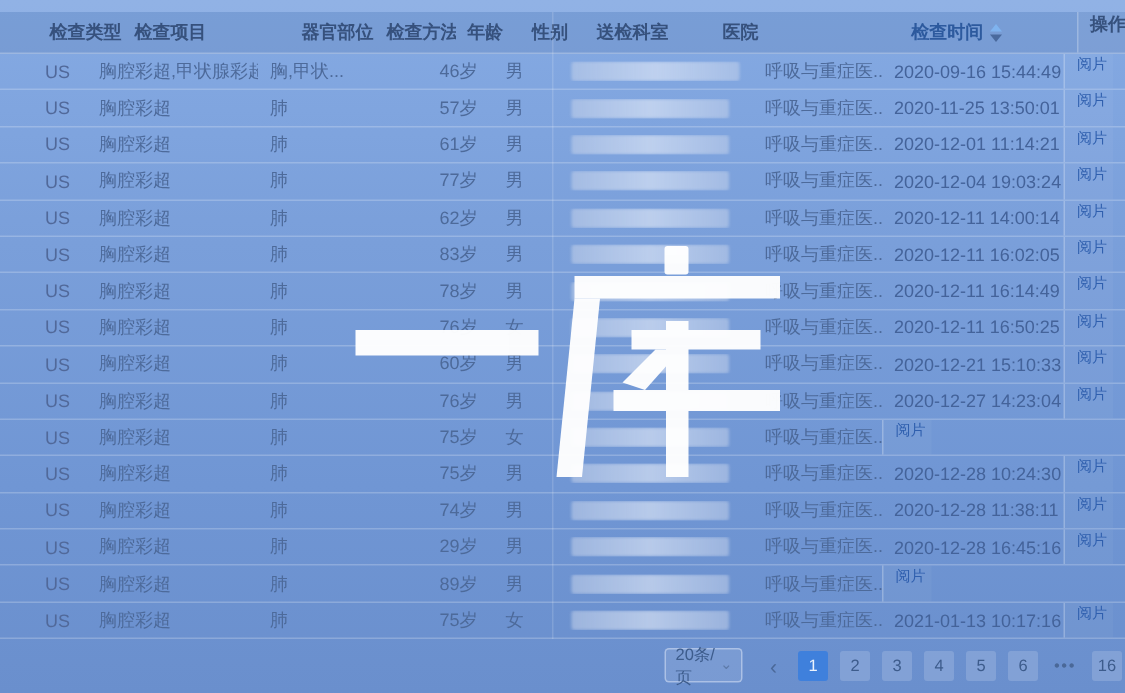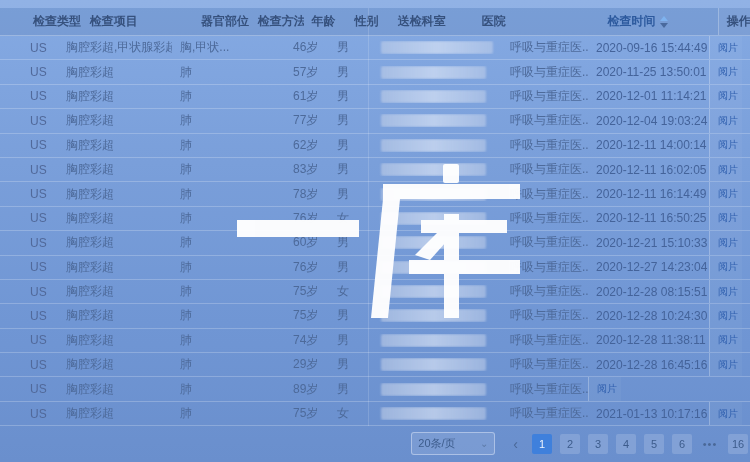--- a/index.html
+++ b/index.html
@@ -11,42 +11,42 @@
   .thead{display:flex;align-items:center;height:27px;background:rgba(45,75,135,0.13);
     border-bottom:1px solid rgba(255,255,255,0.28);padding-left:25px;}
   .hcell{display:flex;align-items:center;font-size:12px;font-weight:700;color:#36517d;
     box-sizing:border-box;padding-left:8px;overflow:hidden;white-space:nowrap;}
   .trow{display:flex;align-items:center;height:24.4px;box-sizing:border-box;
     border-bottom:1px solid rgba(255,255,255,0.22);}
   .cell{font-size:12px;color:#4d6a9a;box-sizing:border-box;padding-left:8px;
     overflow:hidden;white-space:nowrap;}
   .c0{width:58px;}.c1{width:114px;}.c2{width:58px;}.c3{width:55px;}.c4{width:44px;}
   .c5{width:44px;}.c6{width:129px;}.c7{width:86px;}.c8{width:121px;}
-  .c9{width:33px;border-left:1px solid rgba(255,255,255,0.25);background:rgba(255,255,255,0.04);height:100%;display:flex;align-items:center;}
+  .c9{width:33px;border-left:1px solid rgba(255,255,255,0.25);background:rgba(255,255,255,0.04);height:100%;display:flex;align-items:flex-start;}
   .trow .c0{padding-left:30px;color:#51699a;}
   .trow .c8{color:#44639a;}
   .hcell.sorted span.hlabel{color:#2d5a9e;}
   .caret{display:inline-flex;flex-direction:column;margin-left:4px;gap:2px;}
   .caret i{width:0;height:0;border-left:4px solid transparent;border-right:4px solid transparent;display:block;}
   .caret .up{border-bottom:5px solid #7fb3ef;}
   .caret .down{border-top:5px solid #4a6a9e;}
   .redact{width:105px;height:13px;border-radius:2px;
     background:linear-gradient(90deg,rgba(196,209,233,0.55),rgba(228,235,248,0.62),rgba(200,212,235,0.5));
     filter:blur(1.2px);}
   .trow:first-child .redact{width:112px;}
   .link{color:#2f5fae;font-size:10px;cursor:pointer;}
   .vline{position:absolute;left:368px;top:8px;width:1px;height:418px;background:rgba(255,255,255,0.15);pointer-events:none;}
   
   .watermark{position:absolute;left:225px;top:152px;width:330px;height:175px;z-index:5;pointer-events:none;}
   .watermark svg{display:block;}
   .sr{position:absolute;width:1px;height:1px;overflow:hidden;clip:rect(0 0 0 0);white-space:nowrap;}
   
   .pagination{position:absolute;left:0;right:0;bottom:0;height:37px;display:flex;align-items:center;
     justify-content:flex-end;padding-right:2px;box-sizing:border-box;}
-  .pagesize{display:flex;align-items:center;justify-content:space-between;width:84px;height:23px;
+  .pagesize{display:flex;align-items:center;justify-content:space-between;width:52px;height:23px;
     box-sizing:border-box;border:1px solid rgba(232,240,252,0.45);border-radius:3px;
     background:rgba(255,255,255,0.10);padding:0 6px;margin-right:14px;cursor:pointer;}
   .pagesize .pslabel{font-size:11px;color:#3d5c8c;}
   .pagesize .chev{font-size:10px;color:#5d7aa8;line-height:1;}
   .prevbtn{font-size:14px;color:#4a6898;margin-right:10px;cursor:pointer;padding:0 4px;}
   .pages{display:flex;align-items:center;gap:8px;}
   .pagebtn{min-width:20px;height:20px;border-radius:2px;display:flex;align-items:center;justify-content:center;
     font-size:11px;color:#3d5c8c;background:rgba(255,255,255,0.16);cursor:pointer;}
   .pagebtn.active{background:#3f80dc;color:#ecf3fd;}
   .pagebtn.ellipsis{background:transparent;letter-spacing:1px;color:#4a6898;}
@@ -259,21 +259,20 @@
           <div class="cell c0">US</div>
           <div class="cell c1">胸腔彩超</div>
           <div class="cell c2">肺</div>
           <div class="cell c3"></div>
           <div class="cell c4">75岁</div>
           <div class="cell c5">女</div>
           <div class="cell c6">
             <div class="redact"></div>
           </div>
           <div class="cell c7">呼吸与重症医...</div>
-          <div class="cell c8">2020-12-28 08:15:51</div>
           <div class="cell c9">
             <span class="link">阅片</span>
           </div>
         </div>
         <div class="trow">
           <div class="cell c0">US</div>
           <div class="cell c1">胸腔彩超</div>
           <div class="cell c2">肺</div>
           <div class="cell c3"></div>
           <div class="cell c4">75岁</div>

